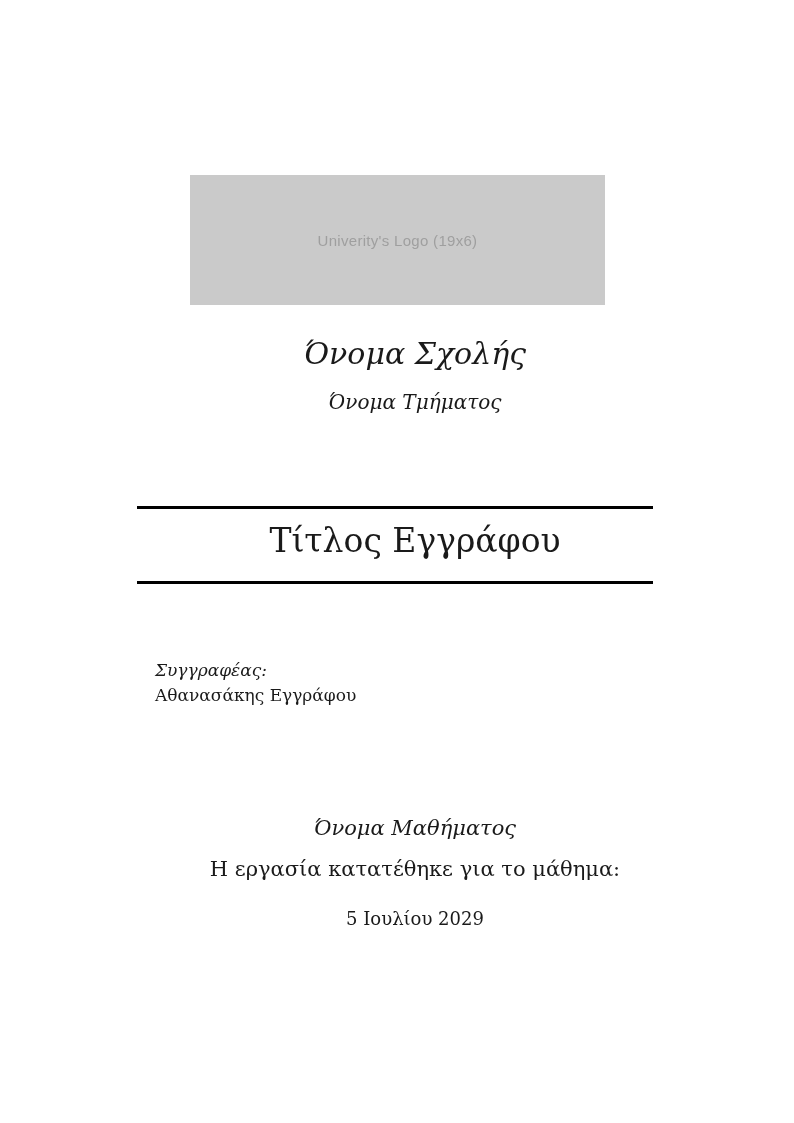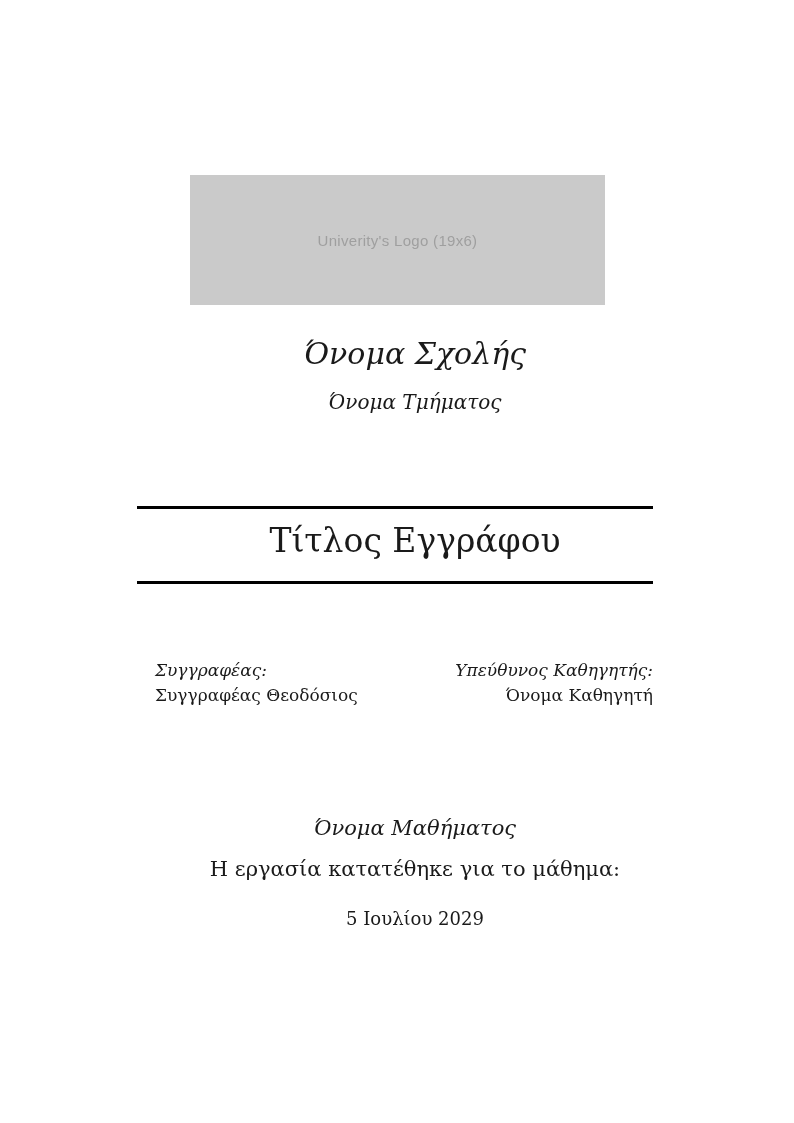--- a/index.html
+++ b/index.html
@@ -119,25 +119,21 @@
 
   <div class="rule rule-top"></div>
 
   <div class="centered-line doc-title">Τίτλος Εγγράφου</div>
 
   <div class="rule rule-bottom"></div>
 
   <div class="authors">
     <div class="author-col-left">
       <div class="author-label">Συγγραφέας:</div>
-      <div class="author-name">Συγγραφέας Θεοδόσιος</div>
-    </div>
-    <div class="author-col-right">
-      <div class="author-label">Υπεύθυνος Καθηγητής:</div>
-      <div class="supervisor-name">Όνομα Καθηγητή</div>
+      <div class="author-name">Αθανασάκης Εγγράφου</div>
     </div>
   </div>
 
   <div class="centered-line submission-line">Η εργασία κατατέθηκε για το μάθημα:</div>
 
   <div class="centered-line course-name">Όνομα Μαθήματος</div>
 
   <div class="centered-line date-line">5 Ιουλίου 2029</div>
 
 </div>

